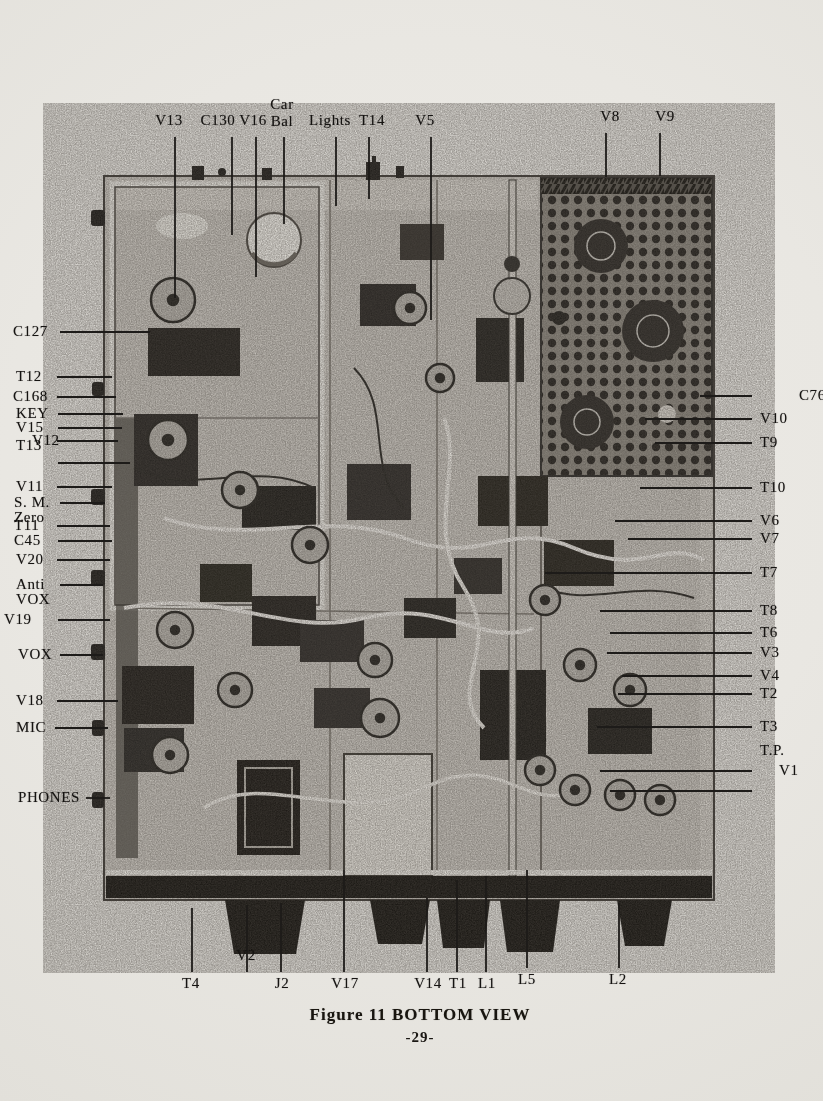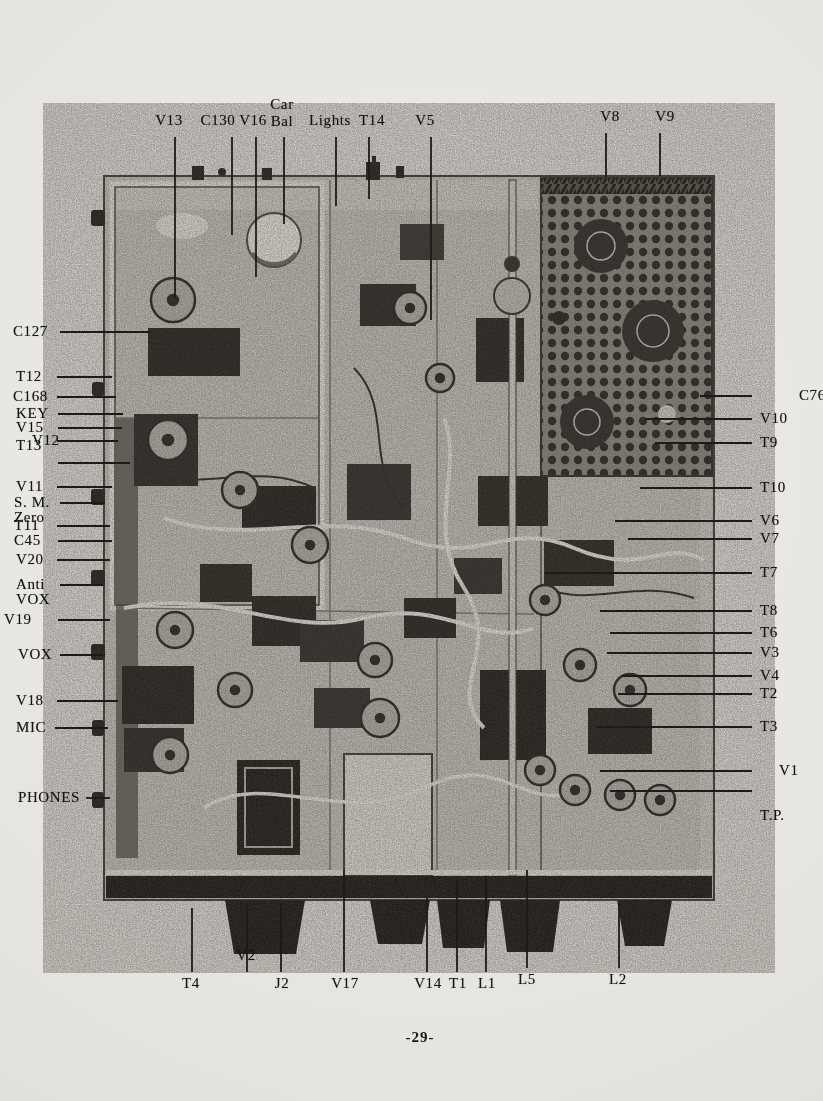--- a/index.html
+++ b/index.html
@@ -300,27 +300,28 @@
   <div class="label" style="left:760px;top:513px">V6</div>
   <div class="label" style="left:760px;top:531px">V7</div>
   <div class="label" style="left:760px;top:565px">T7</div>
   <div class="label" style="left:760px;top:603px">T8</div>
   <div class="label" style="left:760px;top:625px">T6</div>
   <div class="label" style="left:760px;top:645px">V3</div>
   <div class="label" style="left:760px;top:668px">V4</div>
   <div class="label" style="left:760px;top:686px">T2</div>
   <div class="label" style="left:760px;top:719px">T3</div>
   <div class="label" style="left:779px;top:763px">V1</div>
-  <div class="label" style="left:760px;top:808px">T.P.</div>
+  <div class="label" style="left:760px;top:743px">T.P.</div>
 
   <div class="label centered" style="left:191px;top:976px">T4</div>
   <div class="label centered" style="left:246px;top:948px">V2</div>
   <div class="label centered" style="left:282px;top:976px">J2</div>
   <div class="label centered" style="left:345px;top:976px">V17</div>
   <div class="label centered" style="left:428px;top:976px">V14</div>
   <div class="label centered" style="left:458px;top:976px">T1</div>
   <div class="label centered" style="left:487px;top:976px">L1</div>
   <div class="label centered" style="left:527px;top:972px">L5</div>
   <div class="label centered" style="left:618px;top:972px">L2</div>
 
+  <div class="caption">Figure 11 BOTTOM VIEW</div>
   <div class="pageno">-29-</div>
 
 </div>
 
 </body></html>

